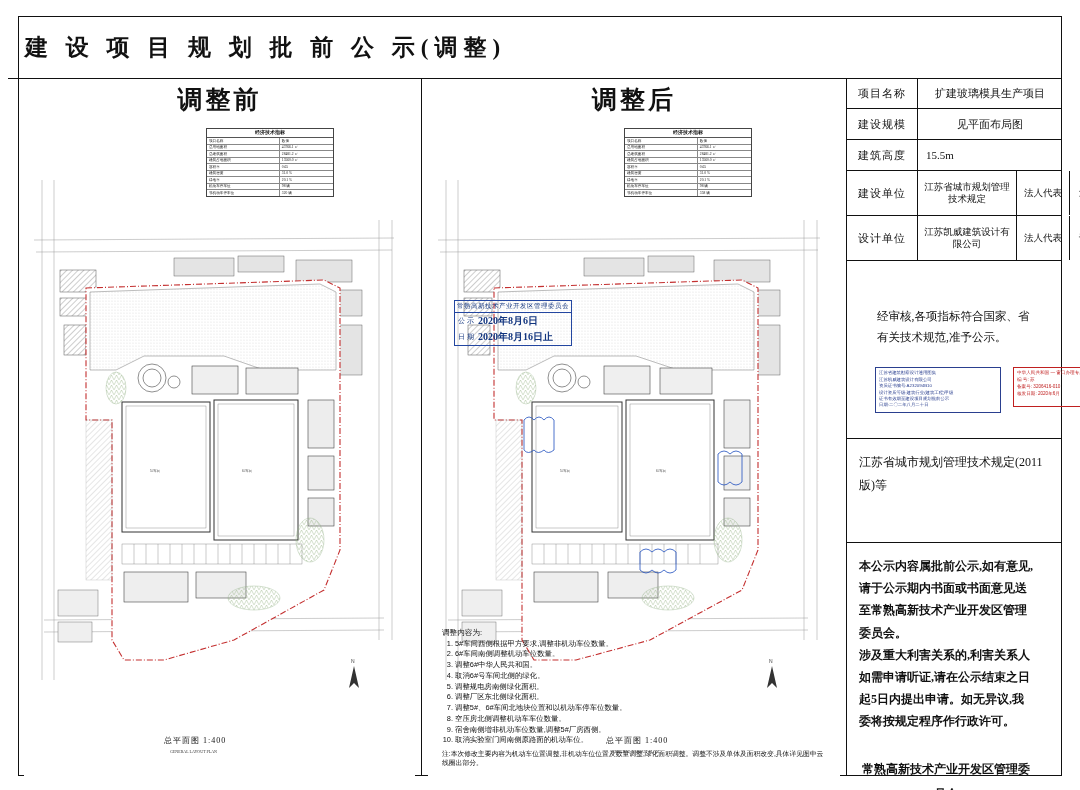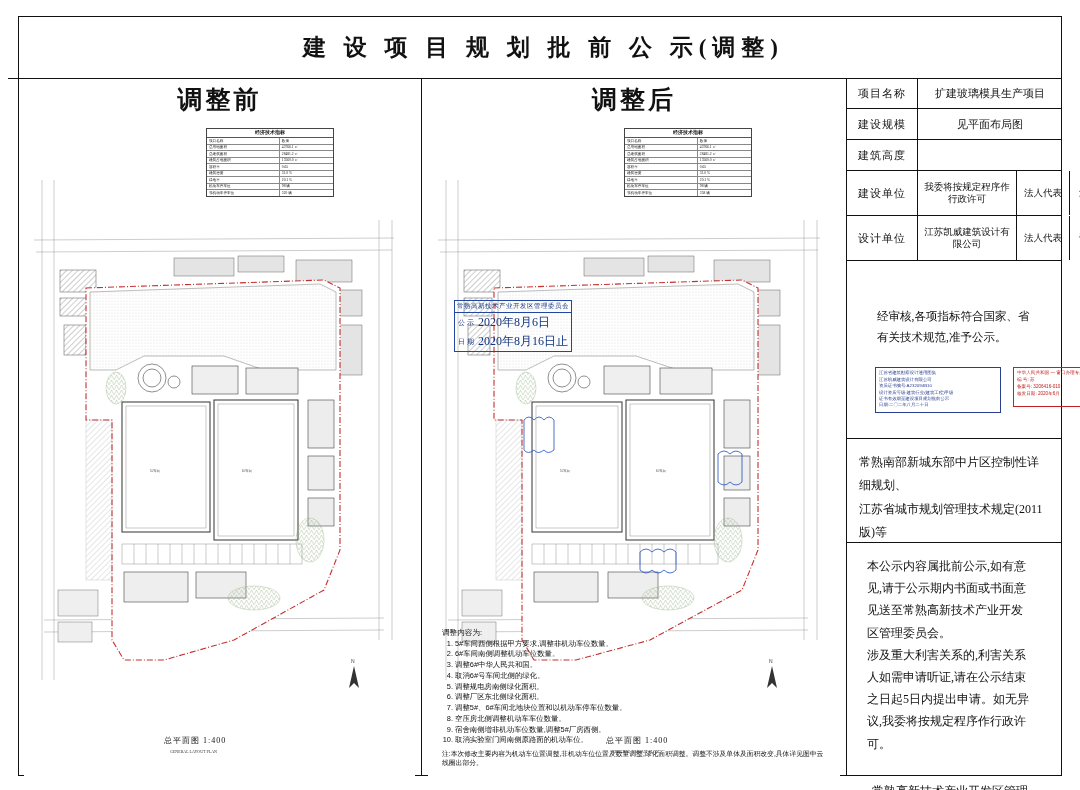--- a/index.html
+++ b/index.html
@@ -17,21 +17,21 @@
     padding:14px 16px 12px 16px;
   }
   .frame{
     position:absolute;
     left:18px;top:16px;right:18px;bottom:14px;
     border:1.6px solid #111;
   }
   .title-bar{
     position:absolute;left:8px;top:16px;right:18px;height:62px;
     border-bottom:1.4px solid #111;
-    display:flex;align-items:center;justify-content:center;padding-left:17px;
+    display:flex;align-items:center;padding-left:17px;
   }
   .title{
     font-size:23px;font-weight:bold;letter-spacing:6px;
     font-family:"Liberation Serif", serif;
   }
   
   .body-area{
     position:absolute;left:18px;top:78px;right:18px;bottom:14px;
     display:flex;
   }
@@ -129,39 +129,39 @@
     font-size:4.6px;line-height:1.5;padding:2px 3px;box-sizing:border-box;
     font-family:"Liberation Sans", sans-serif;
   }
   .basis{
     position:absolute;left:0;right:0;
     border-bottom:1.2px solid #111;
     padding:12px 12px 12px 12px;box-sizing:border-box;
     font-size:12px;line-height:1.95;
   }
   .notice{
-    position:absolute;left:8px;right:0;
+    position:absolute;left:0;right:0;
     padding:12px 29px 0 12px;box-sizing:border-box;
-    font-size:12px;line-height:1.85;
+    font-size:12px;line-height:1.85;font-weight:bold;
   }
   .notice p{margin:0;}
   .signoff{
     margin-top:24px;text-align:center;font-size:12px;line-height:2.1;
   }
   .stampbox{
     position:absolute;
     border:1.4px solid #2346a0;color:#12357f;
     font-family:"Liberation Sans", sans-serif;
   }
   .stamp-line{display:flex;align-items:center;font-size:7px;padding:1px 3px;}
   .stamp-top{
     font-size:6.5px;text-align:center;border-bottom:1px solid #2346a0;padding:1px 2px;
     letter-spacing:0.5px;
   }
-  .stamp-hand{font-family:"Liberation Serif",serif;font-size:12px;}
+  .stamp-hand{font-family:"Liberation Serif",serif;font-size:10px;font-weight:bold;}
   .dim-text{font-size:3.2px;fill:#444;font-family:"Liberation Sans",sans-serif;}
 </style>
 </head>
 <body>
 
 <div class="page">
   <div class="frame"></div>
 
   <div class="title-bar">
     <div class="title">建 设 项 目 规 划 批 前 公 示(调整)</div>
@@ -484,25 +484,26 @@
         <div class="irow">
           <div class="ilab">项目名称</div>
           <div class="ival">扩建玻璃模具生产项目</div>
         </div>
         <div class="irow">
           <div class="ilab">建设规模</div>
           <div class="ival">见平面布局图</div>
         </div>
         <div class="irow">
           <div class="ilab">建筑高度</div>
+          <div class="ival left">15.5m</div>
         </div>
 
         <div class="irow" style="min-height:44px;">
           <div class="ilab">建设单位</div>
-          <div class="sub-cell" style="width:92px;flex:none;">我委将按规定程序作行政许可</div>
+          <div class="sub-cell" style="width:92px;flex:none;">江苏省城市规划管理技术规定</div>
           <div class="sub-cell" style="width:46px;flex:none;">法人代表</div>
           <div class="sub-cell" style="width:40px;flex:none;">戈剑鸣</div>
 
         </div>
 
         <div class="irow" style="min-height:44px;">
           <div class="ilab">设计单位</div>
           <div class="sub-cell" style="width:92px;flex:none;">江苏凯威建筑设计有限公司</div>
           <div class="sub-cell" style="width:46px;flex:none;">法人代表</div>
           <div class="sub-cell" style="width:40px;flex:none;">于秋刚</div>
@@ -524,21 +525,20 @@
           <div class="seal-red">
             <div>中华人民共和国 — 窗口办理专用章</div>
             <div>编 号: 苏 </div>
             <div>备案号: 3206416-010</div>
             <div>核发日期: 2020年6月</div>
           </div>
         </div>
       </div>
 
       <div class="basis" style="top:361px;height:104px;">
-        <div>常熟南部新城东部中片区控制性详细规划、</div>
         <div>江苏省城市规划管理技术规定(2011版)等</div>
       </div>
 
       <div class="notice" style="top:465px;bottom:0;">
         <p>本公示内容属批前公示,如有意见,请于公示期内书面或书面意见送至常熟高新技术产业开发区管理委员会。</p>
         <p>涉及重大利害关系的,利害关系人如需申请听证,请在公示结束之日起5日内提出申请。如无异议,我委将按规定程序作行政许可。</p>
         <div class="signoff">常熟高新技术产业开发区管理委员会</div>
 
       </div>
 

